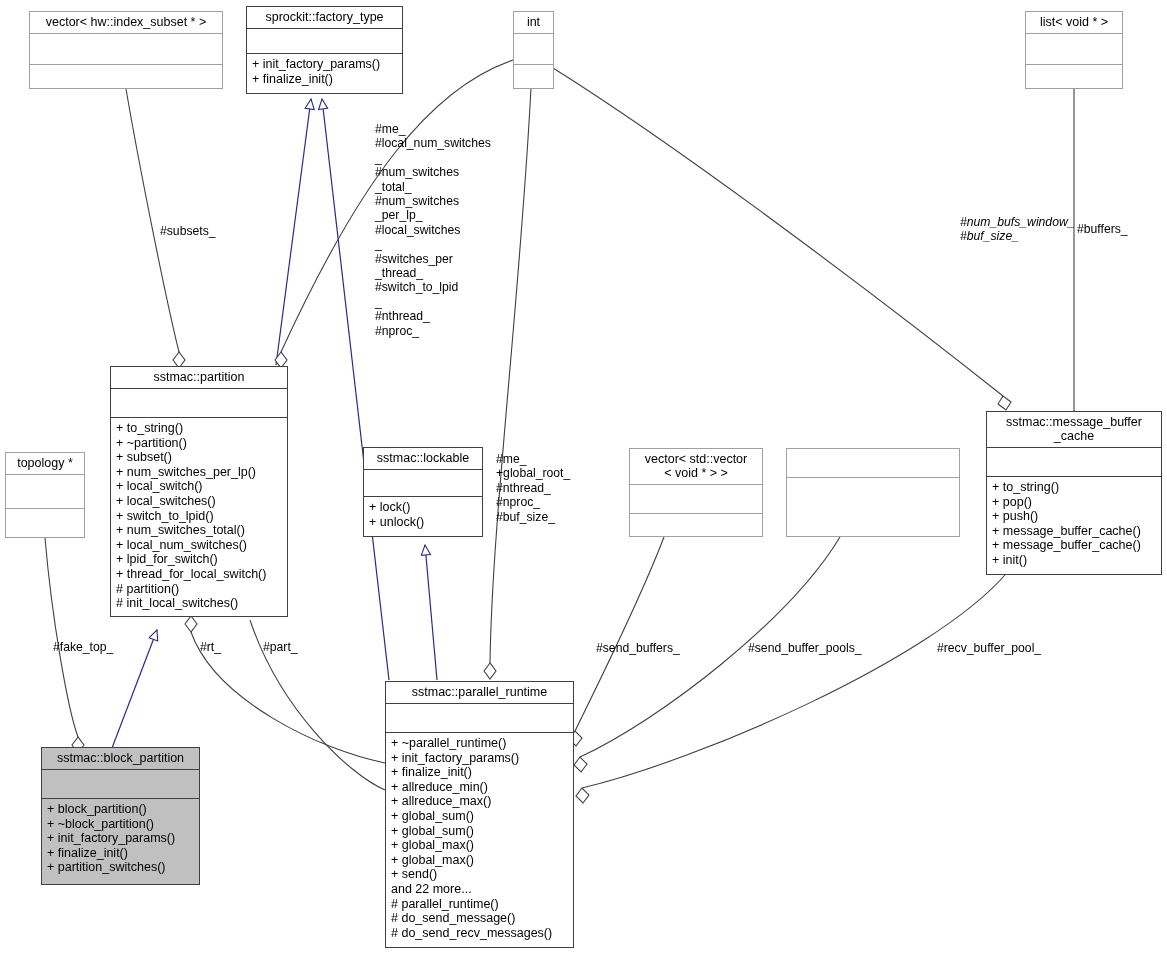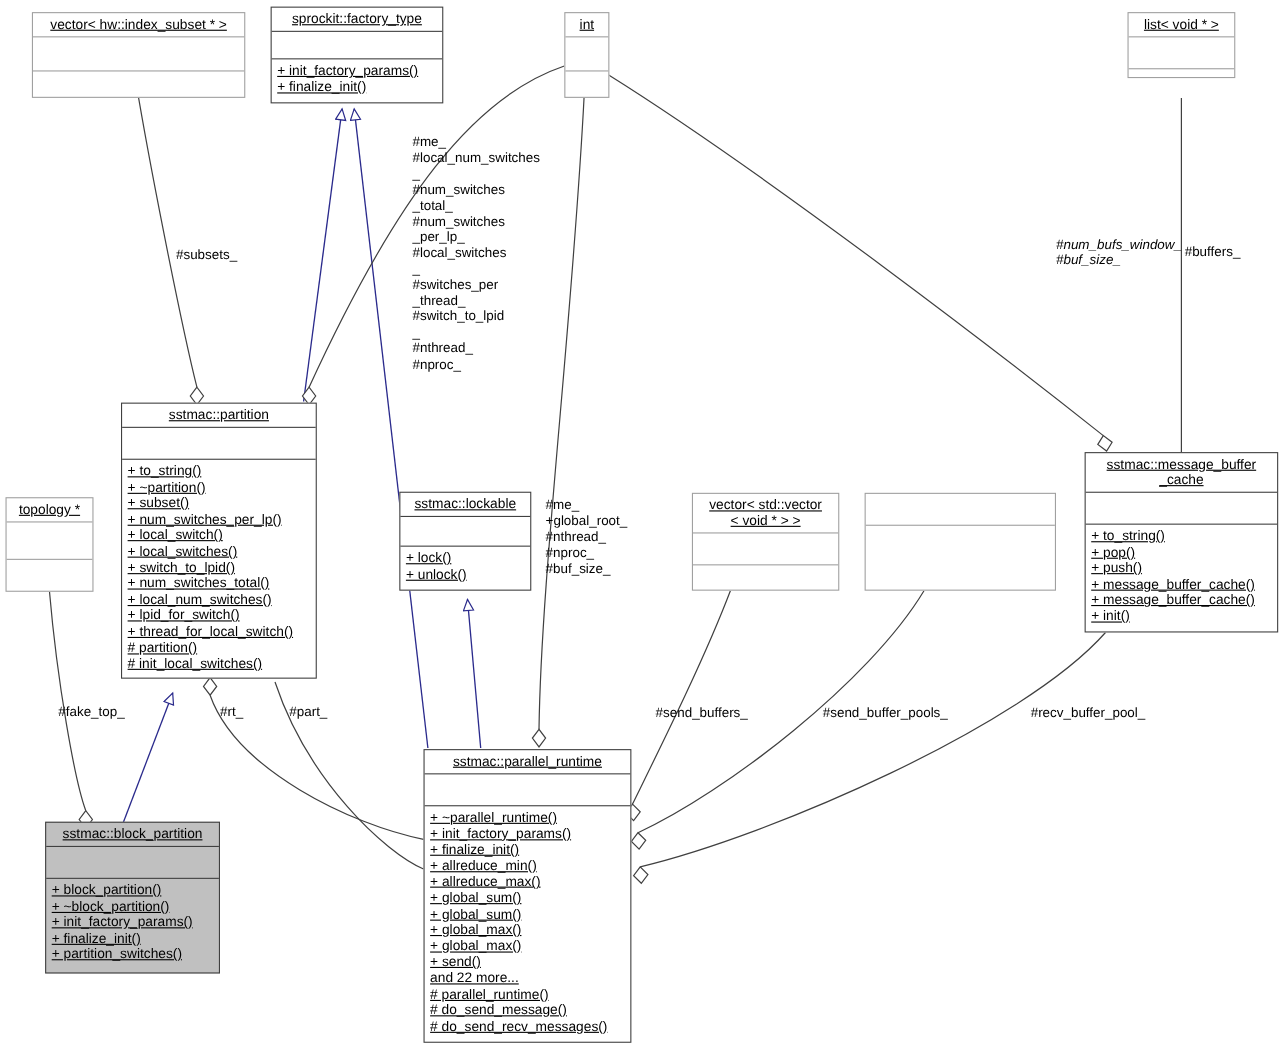--- a/index.html
+++ b/index.html
@@ -24,21 +24,20 @@
     width: 1167px;
     height: 955px;
     pointer-events: none;
   }
   .uml-box {
     position: absolute;
     box-sizing: border-box;
     background: #ffffff;
     display: flex;
     flex-direction: column;
-    text-decoration: underline;
   }
   .uml-box.plain {
     border: 1px solid #a0a0a0;
   }
   .uml-box.strong {
     border: 1px solid #404040;
   }
   .uml-box.focus {
     border: 1px solid #404040;
     background: #c0c0c0;
@@ -149,21 +148,21 @@
       <div>+ finalize_init()</div>
     </div>
   </div>
 
   <div class="uml-box plain" style="left:513px; top:11px; width:41px; height:78px;">
     <div class="uml-title">int</div>
     <div class="uml-attrs" style="height:24px;"></div>
     <div class="uml-ops"></div>
   </div>
 
-  <div class="uml-box plain" style="left:1025px; top:11px; width:98px; height:60px;">
+  <div class="uml-box plain" style="left:1025px; top:11px; width:98px; height:78px;">
     <div class="uml-title">list&lt; void * &gt;</div>
     <div class="uml-attrs" style="height:24px;"></div>
     <div class="uml-ops"></div>
   </div>
 
   <div class="uml-box strong" style="left:110px; top:366px; width:178px; height:251px;">
     <div class="uml-title">sstmac::partition</div>
     <div class="uml-attrs" style="height:22px;"></div>
     <div class="uml-ops">
       <div>+ to_string()</div>

